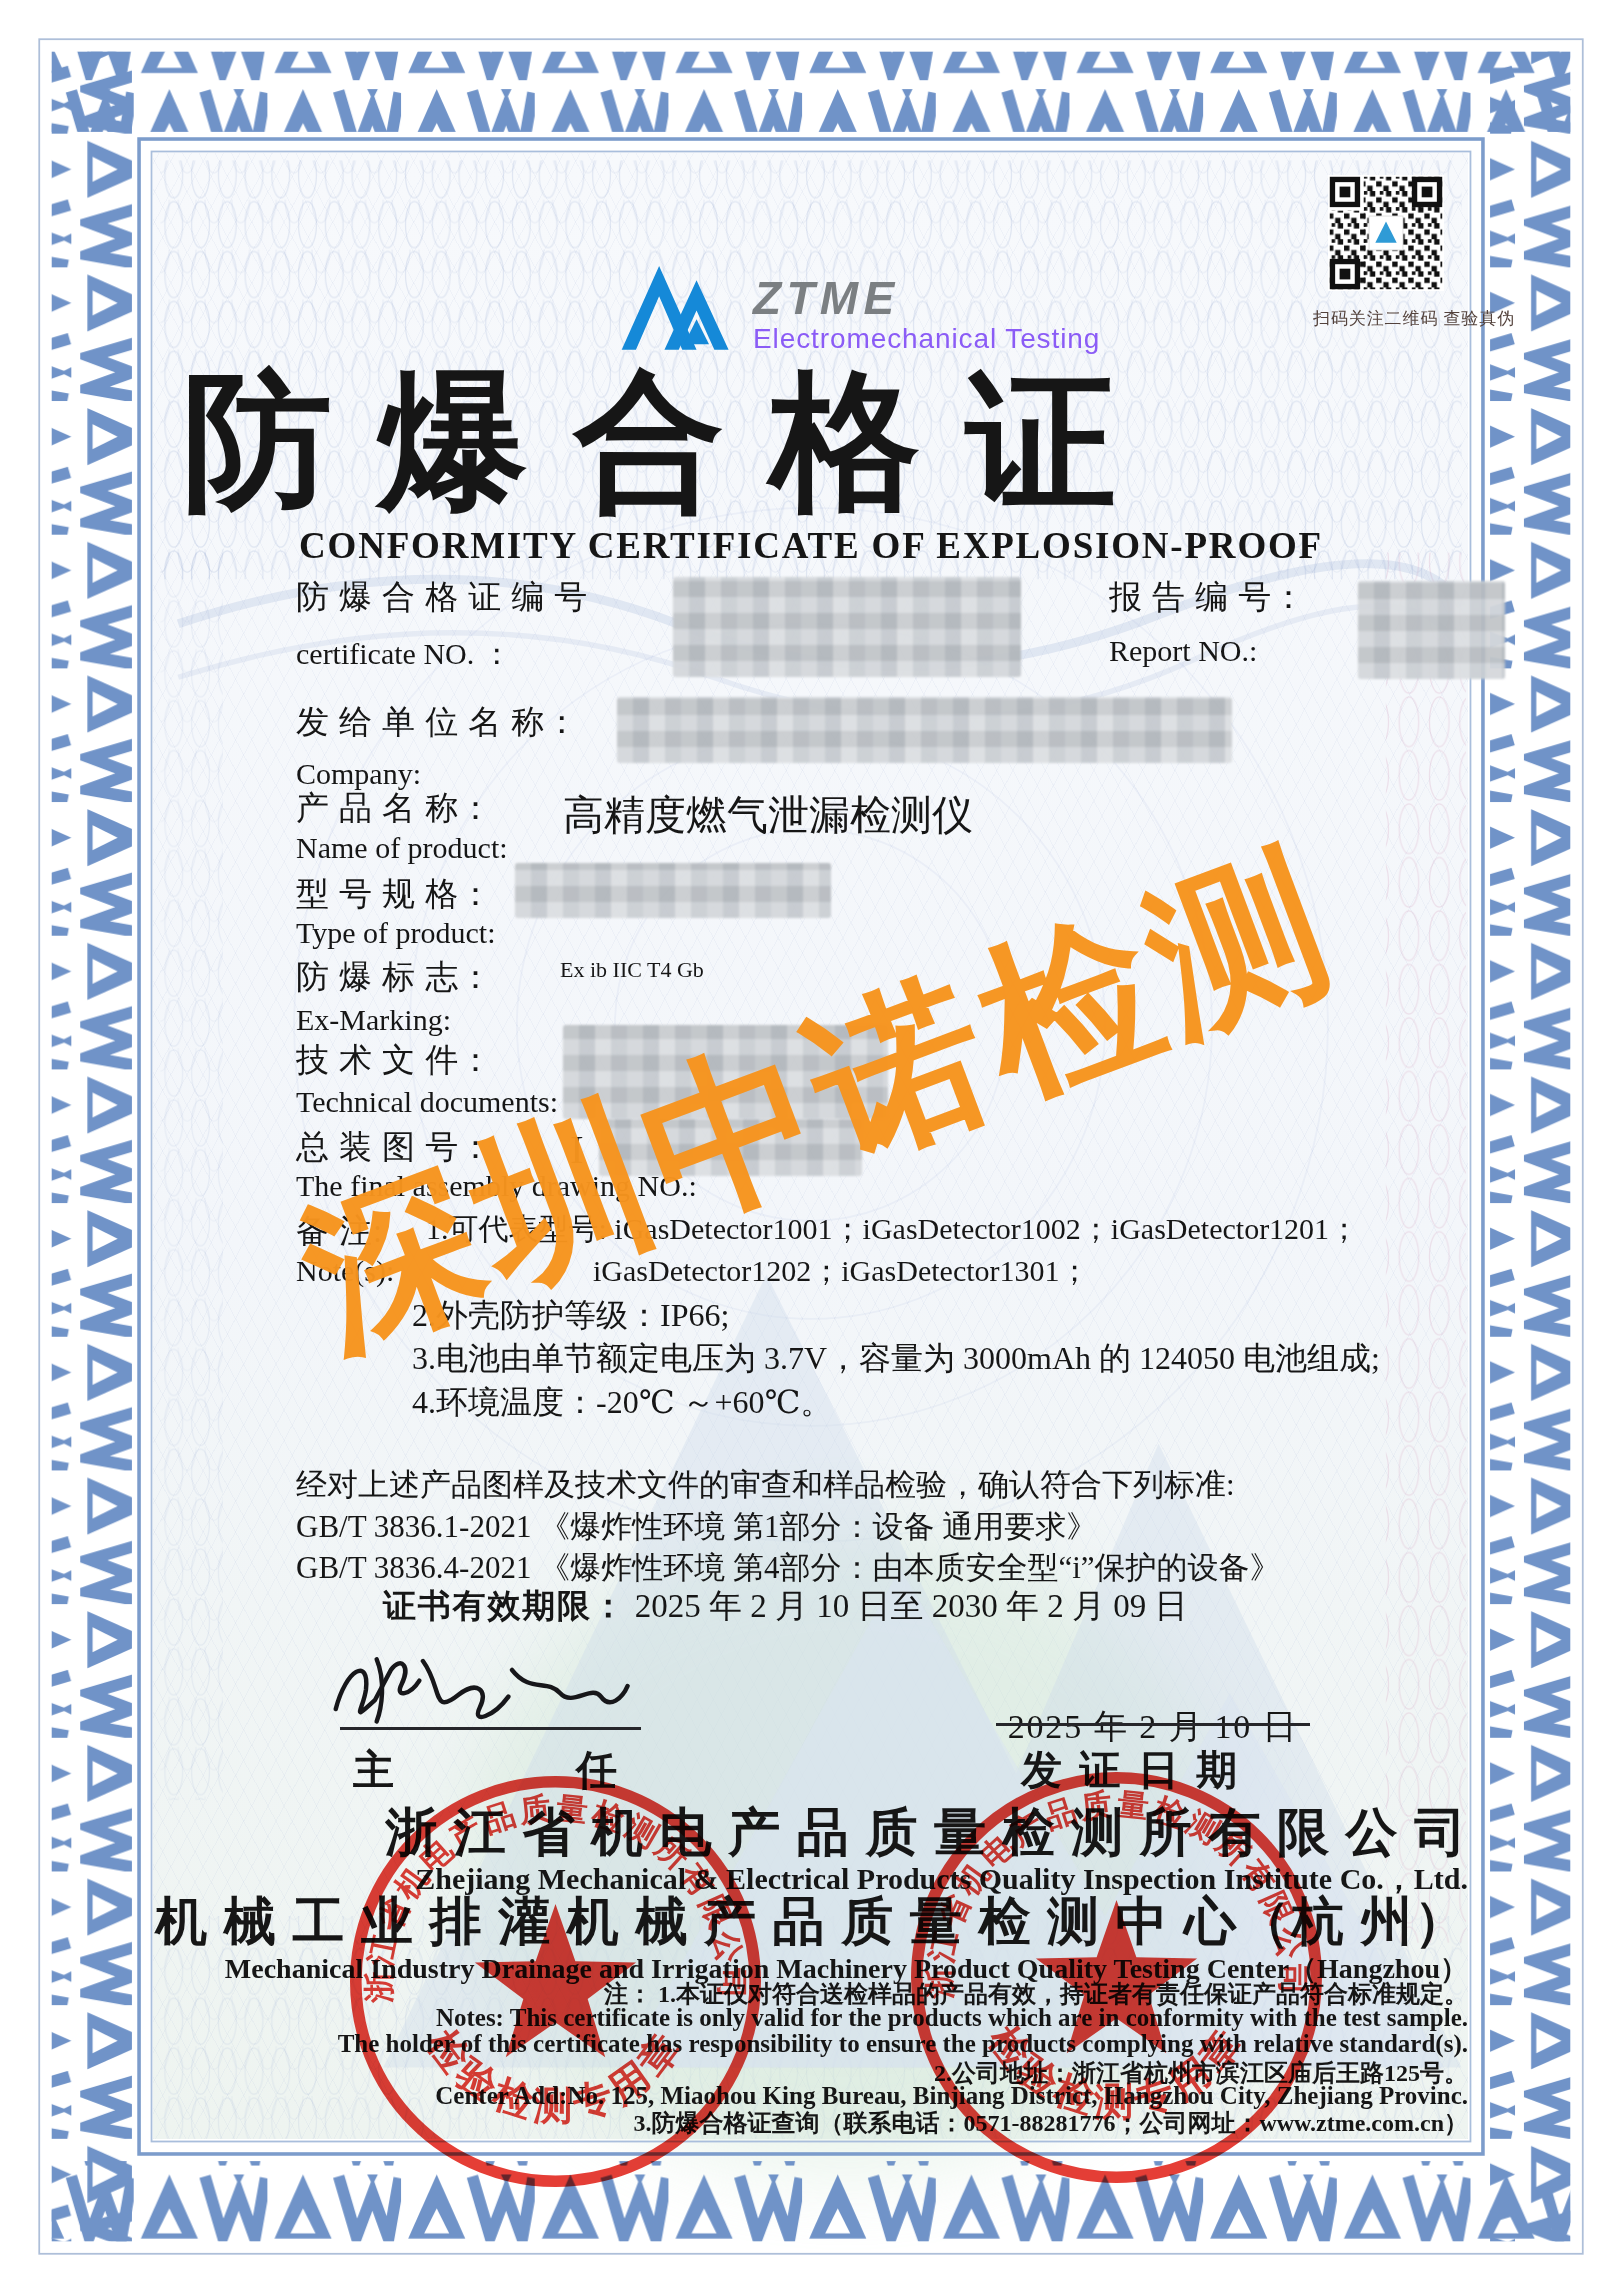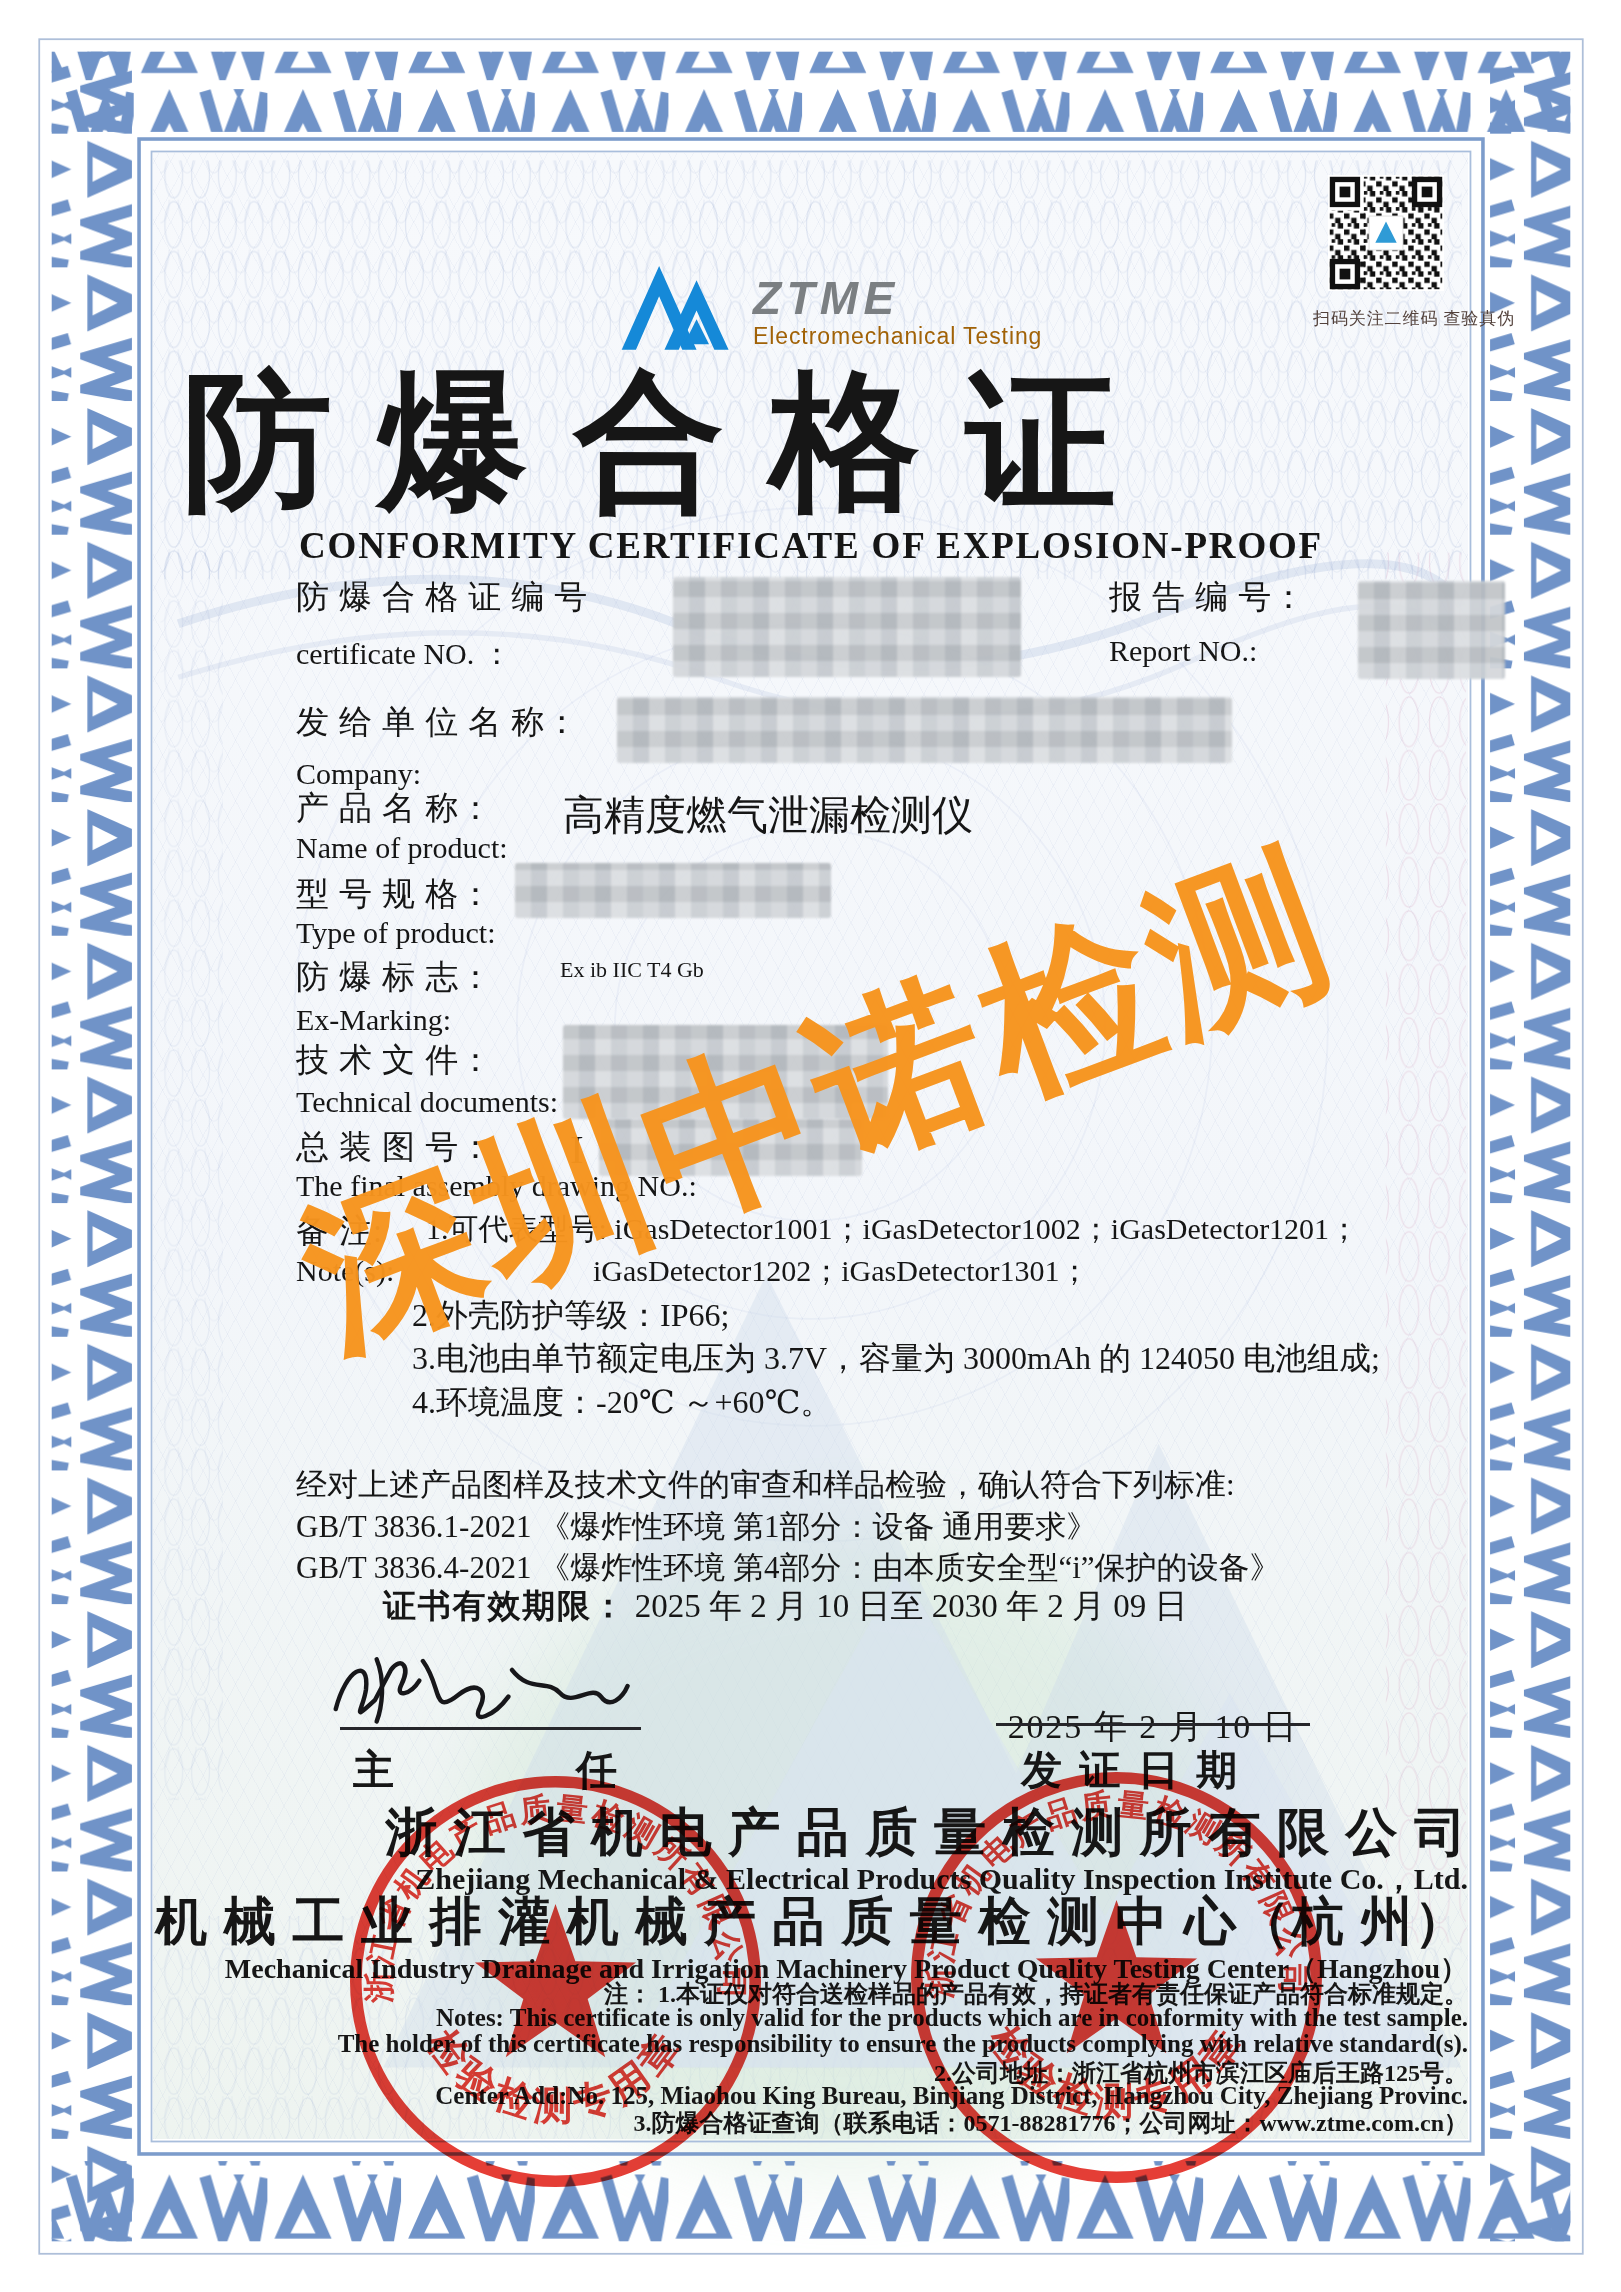--- a/index.html
+++ b/index.html
@@ -17,21 +17,21 @@
     background:
       repeating-linear-gradient(62deg, rgba(165,180,215,.10) 0 0.9px, transparent 0.9px 14.3px),
       repeating-linear-gradient(-62deg, rgba(165,180,215,.10) 0 0.9px, transparent 0.9px 14.3px),
       linear-gradient(180deg,#f7f9fc 0%,#f3f6fa 55%,#eef4f0 100%);
   }
   
   .logo-wrap{left:618px;top:257px;z-index:10;display:flex;align-items:flex-start;}
   .logo-text{position:absolute;left:135px;top:14.3px;font-family:"Liberation Sans","DejaVu Sans",sans-serif;
     font-weight:bold;font-style:italic;font-size:46px;letter-spacing:5.3px;color:#7b7f82;}
   .logo-sub{position:absolute;left:135px;top:66px;font-family:"Liberation Sans","DejaVu Sans",sans-serif;
-    font-size:23px;color:#a16207;letter-spacing:0.9px;white-space:nowrap;}
+    font-size:28px;color:#8b5cf6;letter-spacing:0.9px;white-space:nowrap;}
   .qr-wrap{left:1328px;top:175px;z-index:10;}
   .qr-caption{left:1313px;top:307px;z-index:10;font-size:17px;color:#53423c;white-space:nowrap;letter-spacing:0.9px;}
   
   .title-zh{left:0;top:364px;width:1298px;text-align:center;z-index:10;
     font-size:150px;font-weight:bold;letter-spacing:46px;text-indent:46px;line-height:1.05;}
   .title-en{left:0;top:524px;width:1622px;text-align:center;z-index:10;
     font-size:37px;font-weight:bold;letter-spacing:1.8px;}
   
   .zh{font-size:33px;letter-spacing:0.9px;white-space:nowrap;z-index:10;}
   .en{font-size:30px;white-space:nowrap;z-index:10;}

